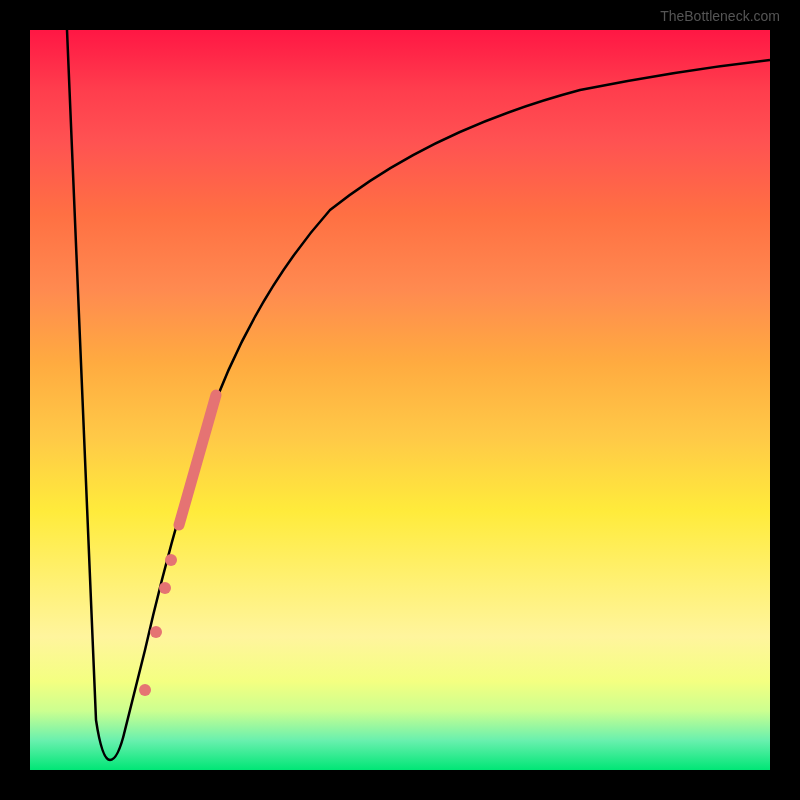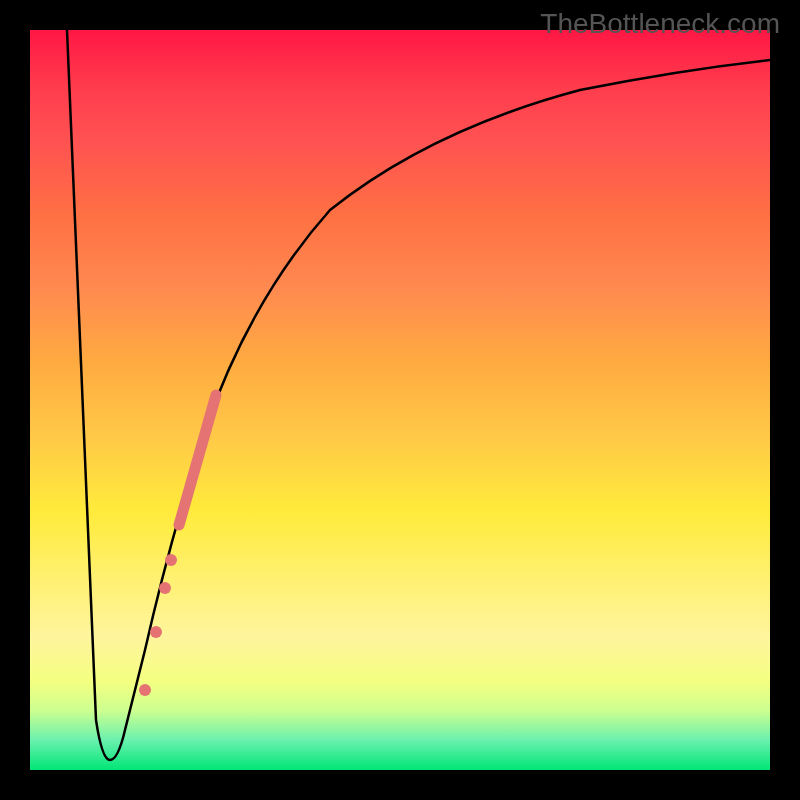--- a/index.html
+++ b/index.html
@@ -12,21 +12,21 @@
       height: 800px;
       background: #000;
       position: relative;
       font-family: Arial, sans-serif;
     }
     .watermark {
       position: absolute;
       top: 8px;
       right: 20px;
       color: #555;
-      font-size: 28px;
+      font-size: 14px;
       font-weight: normal;
       z-index: 10;
     }
     .chart-area {
       position: absolute;
       top: 30px;
       left: 30px;
       width: 740px;
       height: 740px;
       overflow: hidden;

